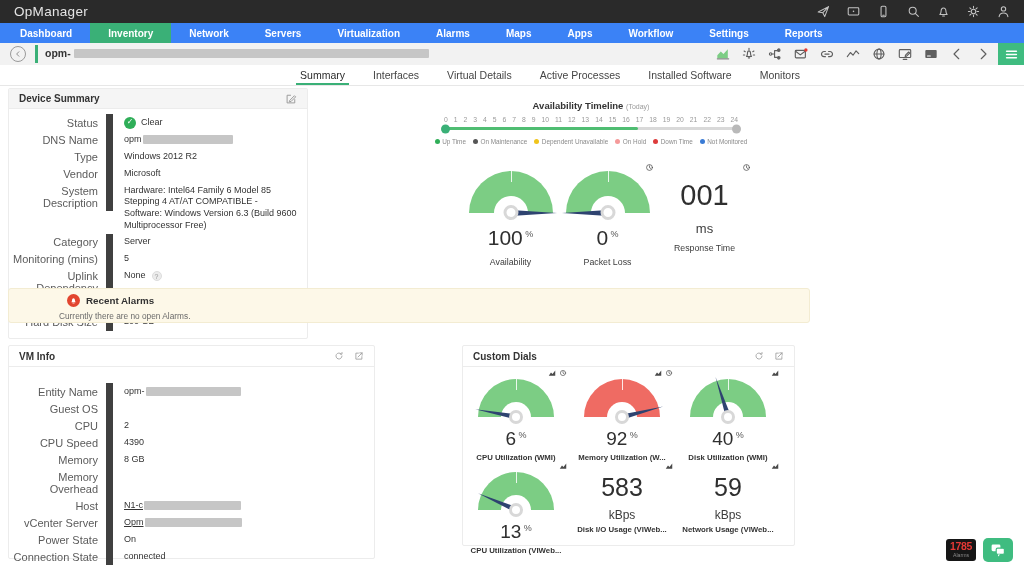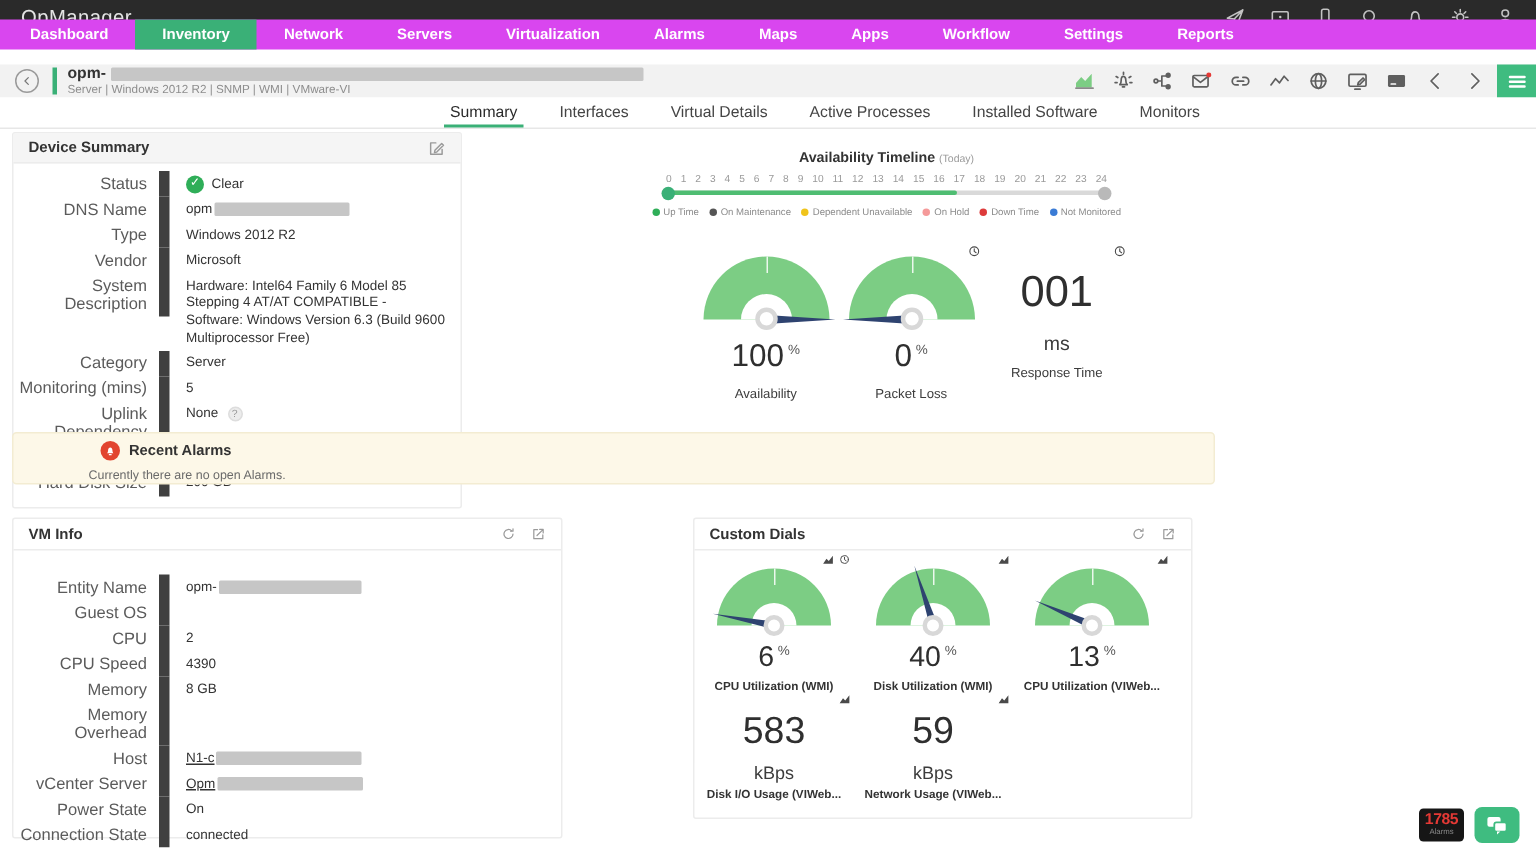--- a/index.html
+++ b/index.html
@@ -7,22 +7,22 @@
     font-family:"Liberation Sans", sans-serif; }
   .page { position:relative; width:1024px; height:495px; background:#fff; }
 
   
   .topbar { position:absolute; left:0; top:0; width:1024px; height:23px;
     background:#2a2a2a; display:flex; align-items:center; padding:0 14px; }
   .logo { color:#e4e4e4; font-size:13.5px; letter-spacing:.3px; }
   .topbar-icons { margin-left:auto; display:flex; align-items:center; gap:17px; color:#c3c3c3; }
 
   
-  .nav { position:absolute; left:0; top:13px; width:1024px; height:20px;
-    background:#d946ef; display:flex; align-items:stretch; padding-left:2px; }
+  .nav { position:absolute; left:0; top:23px; width:1024px; height:20px;
+    background:#3b82f6; display:flex; align-items:stretch; padding-left:2px; }
   .nav-item { color:#fff; font-size:10px; font-weight:bold; padding:0 18px;
     display:flex; align-items:center; cursor:pointer; }
   .nav-item.active { background:#3aاء; }
   .nav-item.active { background:#3ab077; }
 
   
   .devbar { position:absolute; left:0; top:43px; width:1024px; height:22px;
     background:#f2f2f2; display:flex; align-items:center; padding-left:10px; }
   .backbtn { width:16px; height:16px; border:1px solid #9a9a9a; border-radius:50%;
     display:flex; align-items:center; justify-content:center; color:#777; flex:0 0 auto; }
@@ -219,21 +219,20 @@
             <path d="M9.4 4.4 L5.8 8 L9.4 11.6"></path>
           </svg>
         </span>
       </span>
     <span class="greenbar"></span>
     <div class="devmeta">
       <div class="devname">
         <span>opm-</span>
         <span class="redact" id="devname-redact" style="width: 355px;"></span>
       </div>
-      <div class="devsub">Server | Windows 2012 R2 | SNMP | WMI | VMware-VI</div>
     </div>
     <div class="devtools" id="dev-toolbar">
         <span class="icon" style="width: 14px; height: 14px;">
           <svg viewBox="0 0 16 16" fill="none" stroke="currentColor" stroke-width="1.3" stroke-linecap="round" stroke-linejoin="round">
             <path d="M1.5 13 v-3.5 l4-4.5 3 3 5-5.5 V13 Z" fill="#7ccd84" stroke="none"></path>
             <path d="M1.5 13.5h13" stroke="#8a8a8a"></path>
           </svg>
         </span>
         <span class="icon" style="width: 14px; height: 14px;">
           <svg viewBox="0 0 16 16" fill="none" stroke="currentColor" stroke-width="1.3" stroke-linecap="round" stroke-linejoin="round">
@@ -606,20 +605,41 @@
           <div class="gval"><span>6</span><sup> %</sup></div>
           <div class="glabel">CPU Utilization (WMI)</div>
         </div>
         <div class="mcard small">
           <div class="corner">
             <span class="icon" style="width: 8px; height: 8px;">
               <svg viewBox="0 0 16 16" fill="none" stroke="currentColor" stroke-width="1.3" stroke-linecap="round" stroke-linejoin="round">
                 <path d="M1.5 13.5 L6 7 L9 10 L14.5 3 V13.5 Z" fill="#4a4a4a" stroke="none"></path>
               </svg>
             </span>
+            <span class="icon" style="width: 8px; height: 8px;">
+              <svg viewBox="0 0 16 16" fill="none" stroke="currentColor" stroke-width="1.3" stroke-linecap="round" stroke-linejoin="round">
+                <circle cx="8" cy="8" r="5.2"></circle>
+                <path d="M8 5v3.2l2.2 1.5"></path>
+              </svg>
+            </span>
+          </div>
+          <div class="gauge" style="background: rgb(239, 107, 99);">
+            <div class="needle" style="transform: rotate(75.6deg);"></div>
+            <div class="hub"></div>
+          </div>
+          <div class="gval"><span>92</span><sup> %</sup></div>
+          <div class="glabel">Memory Utilization (W...</div>
+        </div>
+        <div class="mcard small">
+          <div class="corner">
+            <span class="icon" style="width: 8px; height: 8px;">
+              <svg viewBox="0 0 16 16" fill="none" stroke="currentColor" stroke-width="1.3" stroke-linecap="round" stroke-linejoin="round">
+                <path d="M1.5 13.5 L6 7 L9 10 L14.5 3 V13.5 Z" fill="#4a4a4a" stroke="none"></path>
+              </svg>
+            </span>
           </div>
           <div class="gauge" style="background: rgb(124, 205, 132);">
             <div class="needle" style="transform: rotate(-18deg);"></div>
             <div class="hub"></div>
           </div>
           <div class="gval"><span>40</span><sup> %</sup></div>
           <div class="glabel">Disk Utilization (WMI)</div>
         </div>
         <div class="mcard small">
           <div class="corner">

